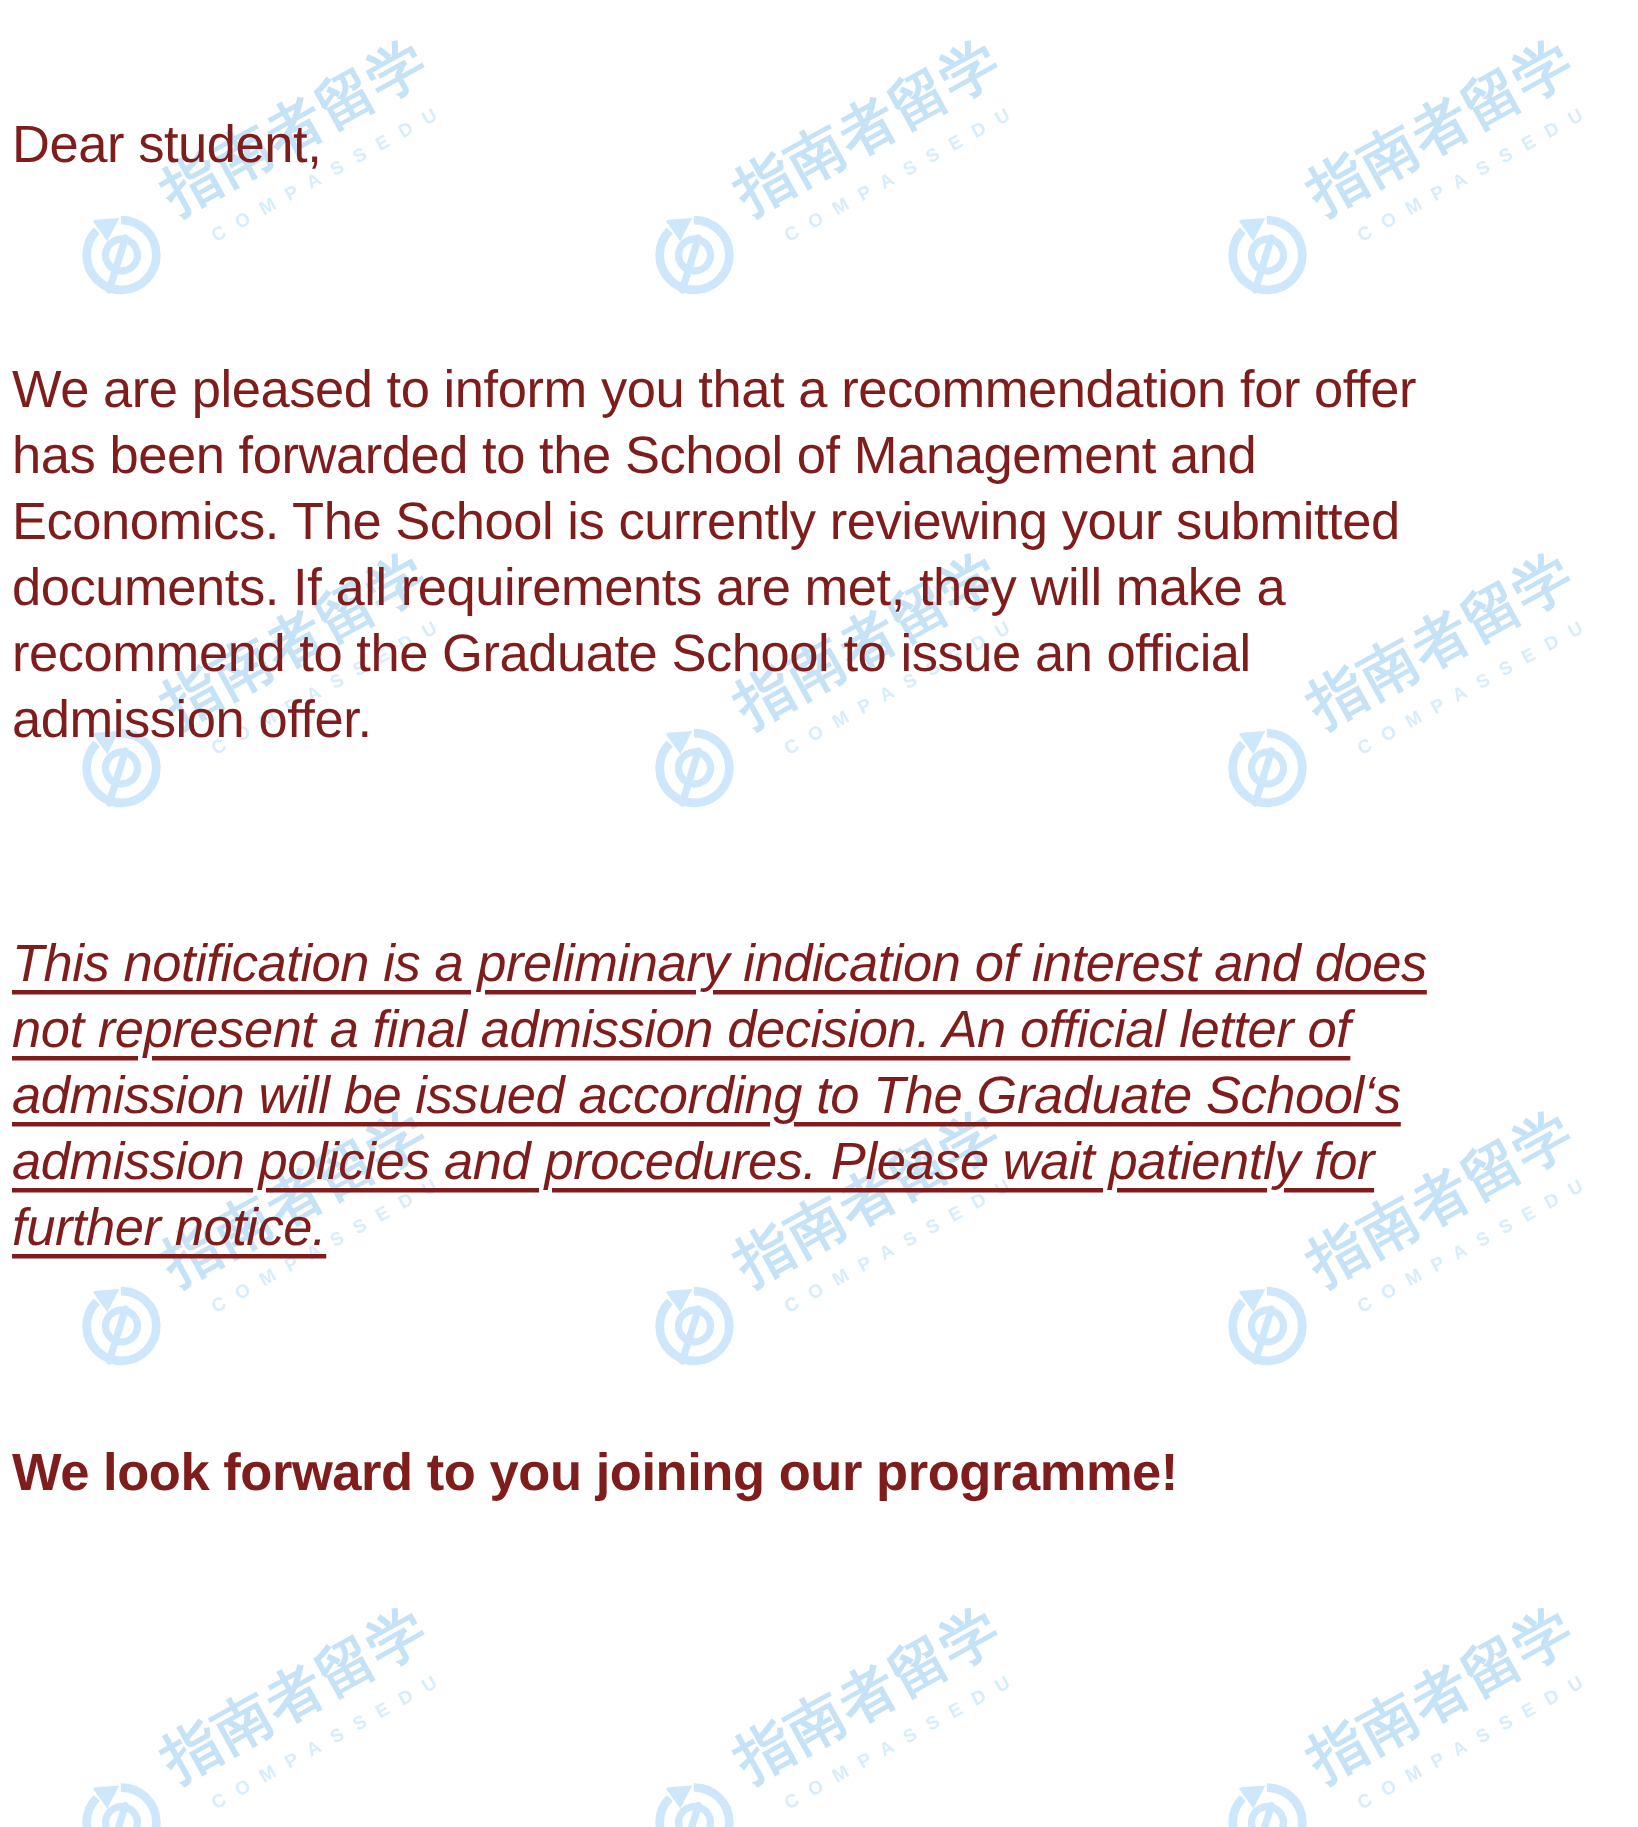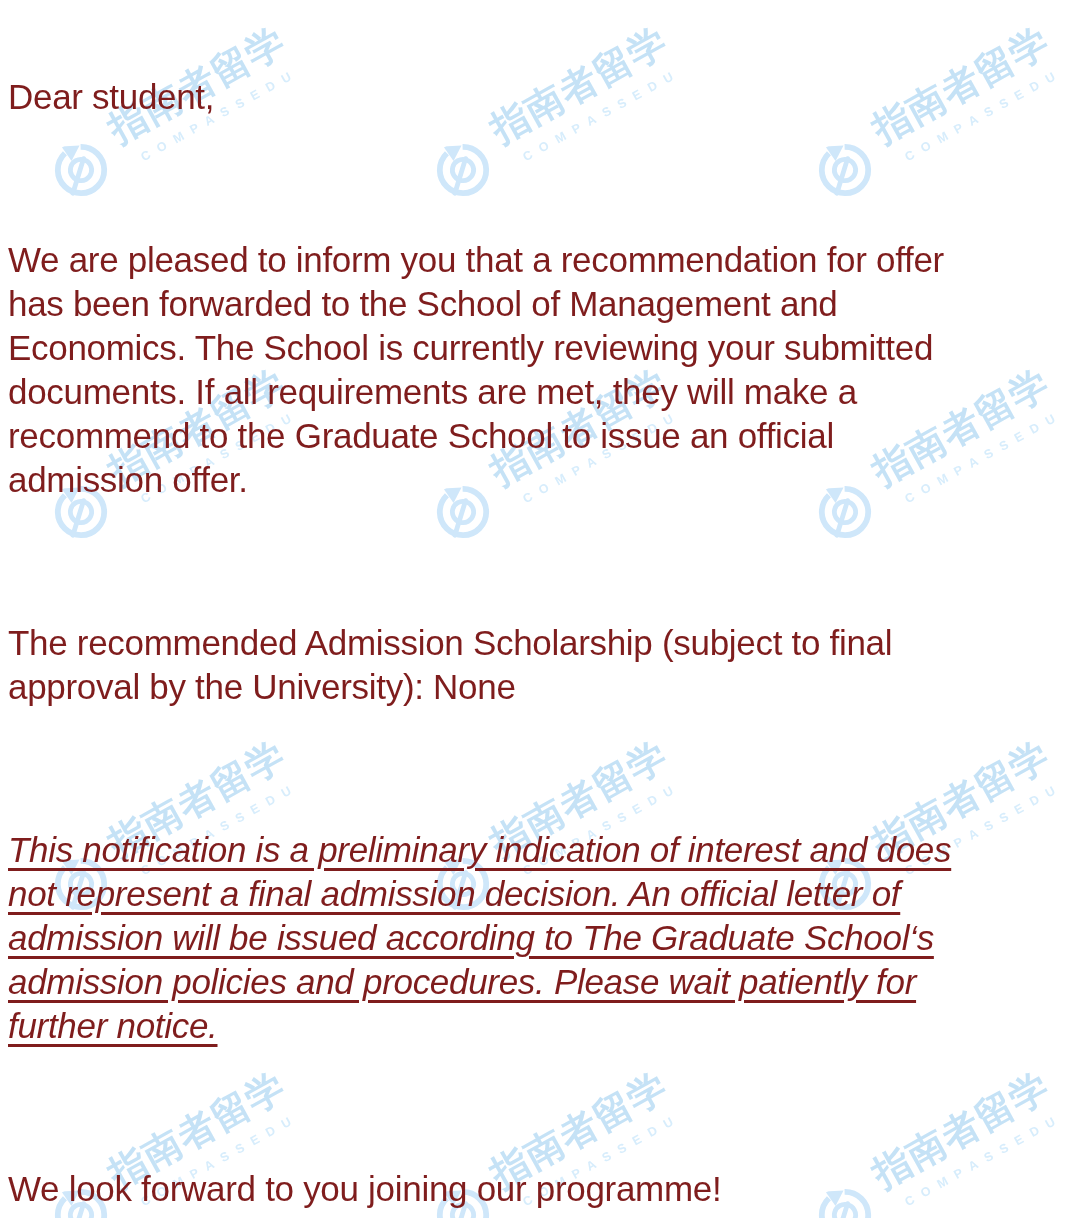--- a/index.html
+++ b/index.html
@@ -74,20 +74,21 @@
   }
   #letter p.disclaimer {
     font-style: italic;
     text-decoration: underline;
     text-decoration-thickness: 3px;
     text-underline-offset: 6px;
     margin-top: 16px;
   }
   #letter p.closing {
     margin-bottom: 16px;
+    font-weight: bold;
   }
 </style>
 </head>
 <body>
 
 <div id="watermark-layer">
     <div class="wm" style="left: 52px; top: 135px;">
       <svg viewBox="-30 -30 60 60">
         <g fill="none" stroke="#cfe7fa">
           <circle r="24" stroke-width="6" stroke-dasharray="132 19" transform="rotate(-62)"></circle>
@@ -236,22 +237,20 @@
 <div id="letter">
   <p>Dear student,</p>
 
   <p>We are pleased to inform you that a recommendation for offer
 has been forwarded to the School of Management and
 Economics. The School is currently reviewing your submitted
 documents. If all requirements are met, they will make a
 recommend to the Graduate School to issue an official
 admission offer.</p>
 
-  <p>The recommended Admission Scholarship (subject to final
-approval by the University): None</p>
 
   <p class="disclaimer">This notification is a preliminary indication of interest and does
 not represent a final admission decision. An official letter of
 admission will be issued according to The Graduate School‘s
 admission policies and procedures. Please wait patiently for
 further notice.</p>
 
   <p class="closing">We look forward to you joining our programme!</p>
 </div>
 

